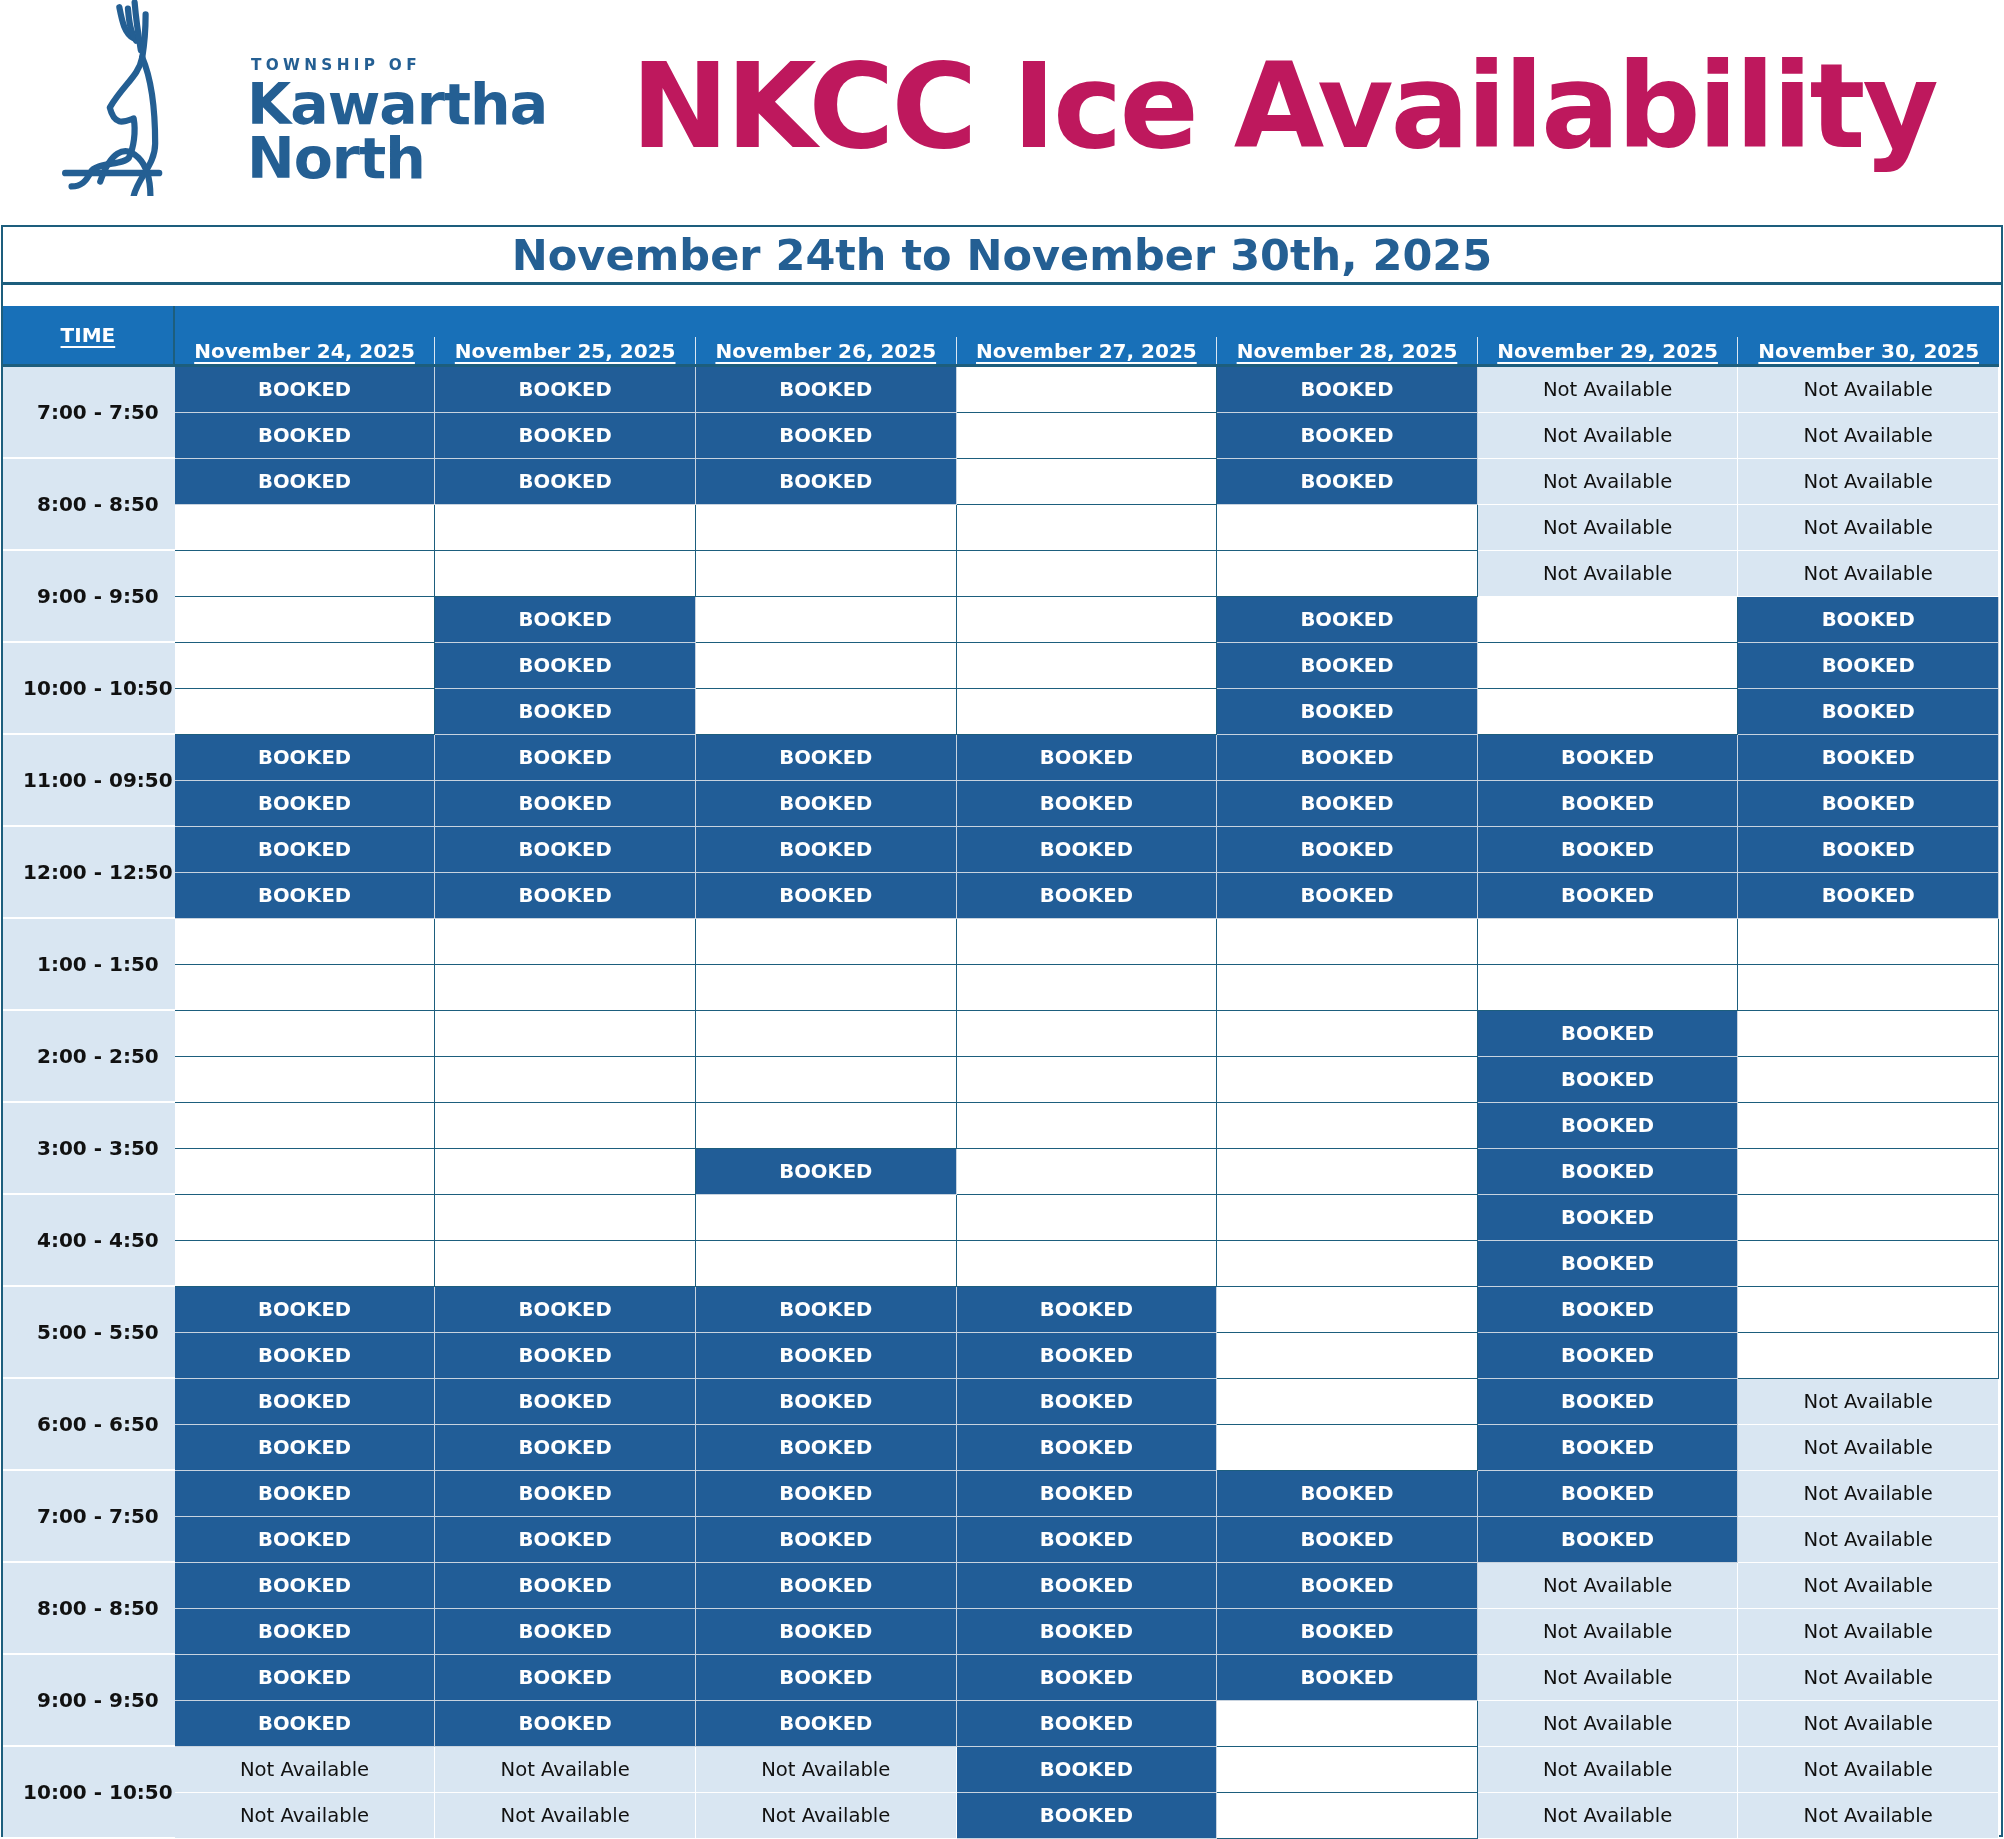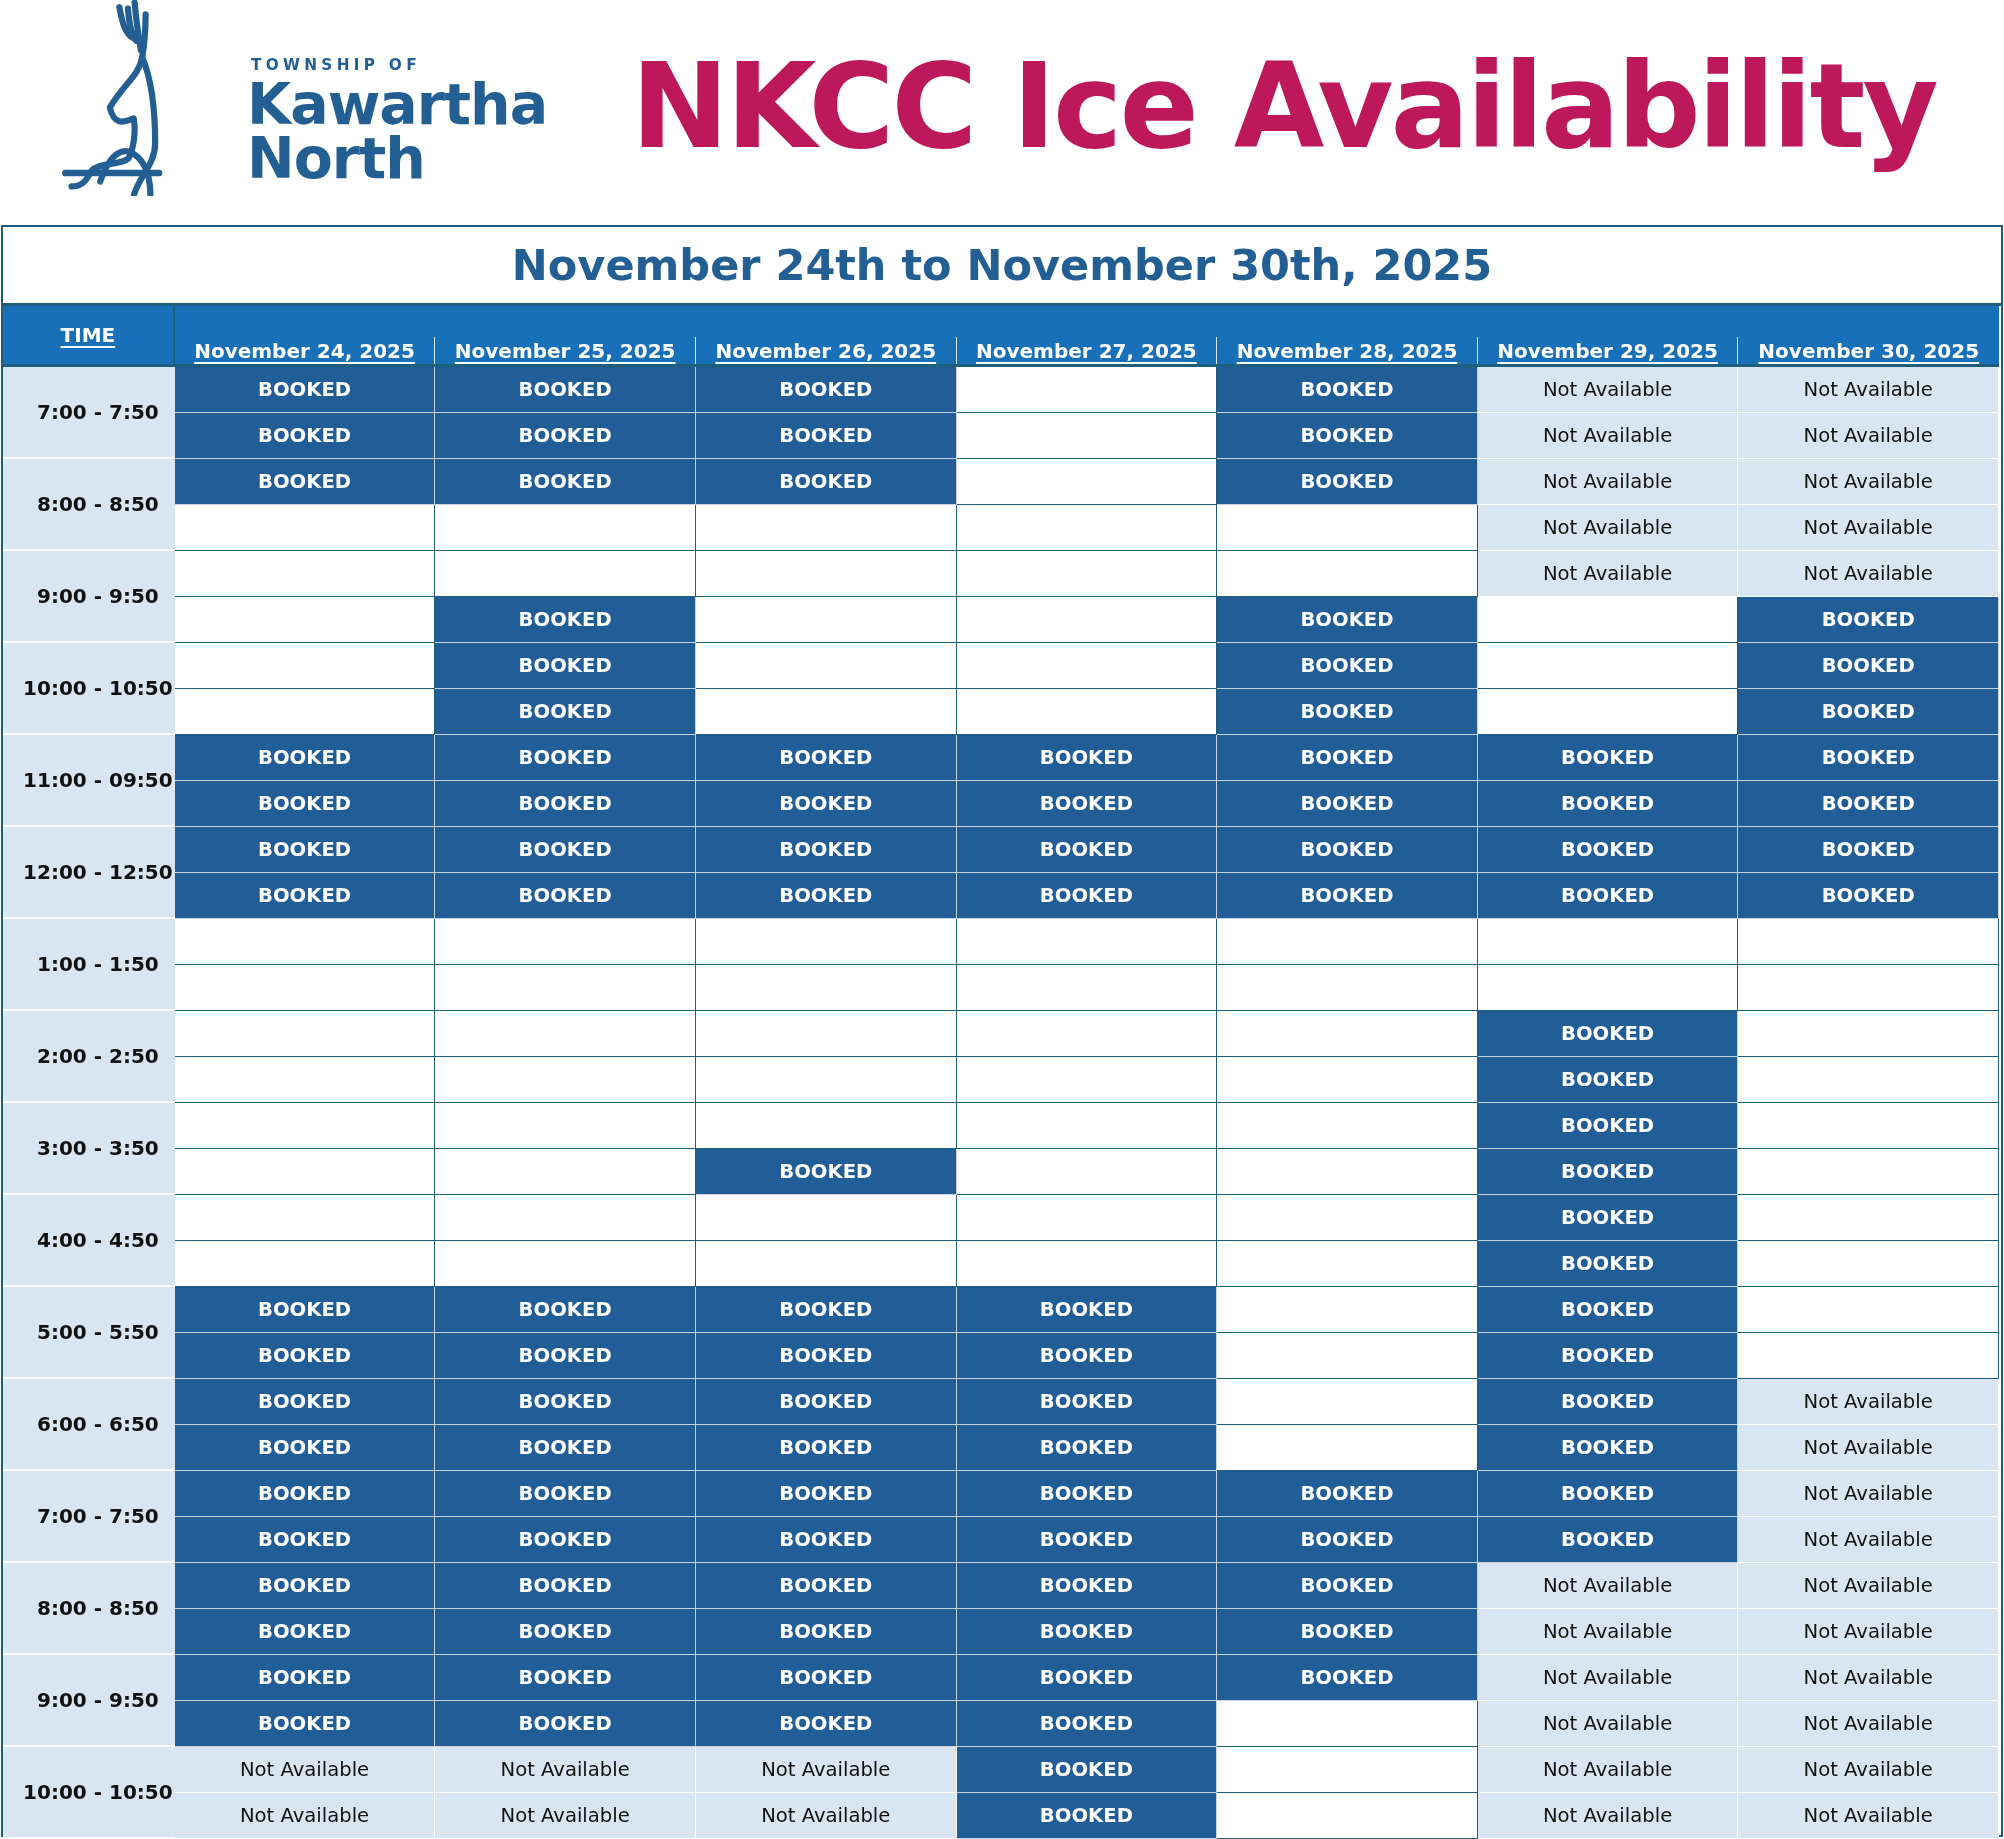--- a/index.html
+++ b/index.html
@@ -5,21 +5,21 @@
   html, body { margin:0; padding:0; background:#ffffff; }
   body { width:2005px; height:1839px; position:relative; overflow:hidden; font-family:"DejaVu Sans", sans-serif; }
   .header { position:absolute; left:0; top:0; width:2005px; height:225px;padding-left:30px; }
   .logo { position:absolute; left:62px; top:0px; width:493px; height:196px; }
   .logo svg { position:absolute; left:0; top:0; }
   .logo-township { position:absolute; left:189px; top:56px; font-family:"DejaVu Sans", sans-serif; font-weight:bold; font-size:15.3px; letter-spacing:4.3px; color:#245f93; }
   .logo-name { position:absolute; left:185px; top:77px; font-family:"DejaVu Sans", sans-serif; font-weight:bold; font-size:57px; line-height:54px; color:#245f93; letter-spacing:-1px; }
   .page-title { position:absolute; left:631px; top:45px; font-family:"DejaVu Sans", sans-serif; font-weight:bold; font-size:117px; color:#be185d; letter-spacing:-2.9px; white-space:nowrap; line-height:124px; }
 
   .sheet { position:absolute; left:1px; top:225px; width:2002px; height:1612px; border:2.9px solid #1d5e7d; box-sizing:border-box; background:#ffffff; }
-  .week-title { position:absolute; left:0; top:0; width:100%; height:79px; display:flex; align-items:center; justify-content:center; font-family:"DejaVu Sans", sans-serif; font-weight:bold; font-size:43px; color:#245f93; border-bottom:3.8px solid #1d5e7d; box-sizing:border-box; }
+  .week-title { position:absolute; left:0; top:0; width:100%; height:58px; display:flex; align-items:center; justify-content:center; font-family:"DejaVu Sans", sans-serif; font-weight:bold; font-size:43px; color:#245f93; border-bottom:3.8px solid #1d5e7d; box-sizing:border-box; }
 
   .grid { position:absolute; left:0; top:79px; width:1996px; }
   .hdr-row { display:flex; height:61px; background:#1870b8; border-bottom:3.8px solid #1d5e7d; box-sizing:border-box; }
   .hdr-cell { display:flex; align-items:center; justify-content:center; color:#ffffff; font-family:"DejaVu Sans", sans-serif; font-weight:bold; font-size:20px; text-decoration:underline; text-underline-offset:3.8px; border-right:1.4px solid #d9e6f2; box-sizing:border-box; }
   .hdr-cell.time { width:172px; border-right:2.9px solid #1d5e7d; }
   .hdr-cell.day { width:261px;margin-top:31px; }
   .hdr-cell.day:last-child { border-right:none; }
 
   .body-rows { display:flex; }
   .time-col { width:172px; display:flex; flex-direction:column; border-right:0; }

